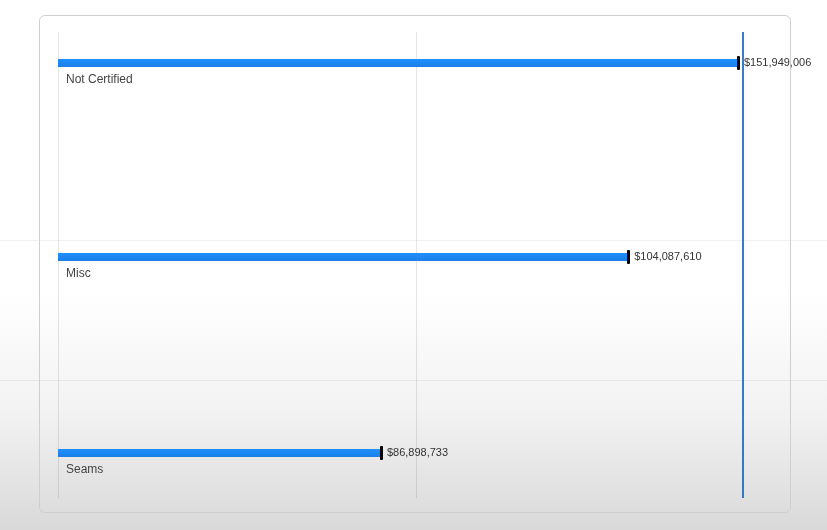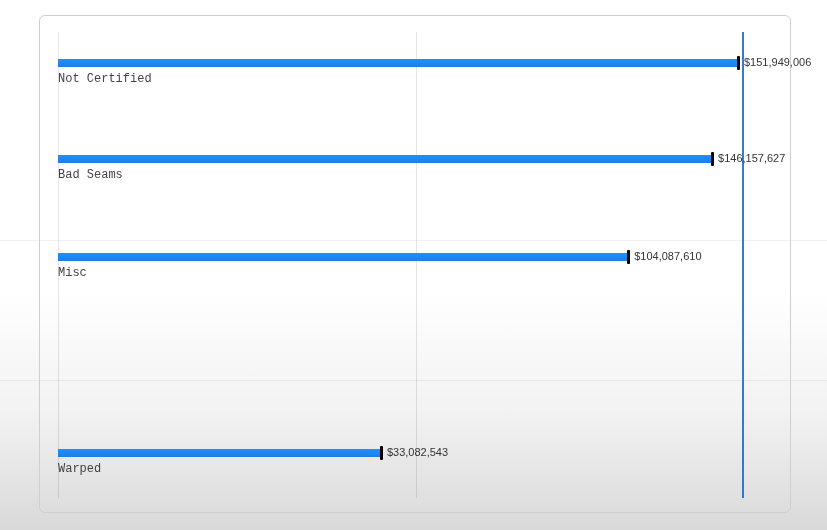--- a/index.html
+++ b/index.html
@@ -80,26 +80,25 @@
   }
   .value-label{
     position:absolute;
     top:8px;
     font-size:11px;
     color:#333;
     white-space:nowrap;
   }
   .cat-label{
     position:absolute;
-    left:0;
+    left:8px;
     top:24px;
     font-size:12px;
     color:#444;
     white-space:nowrap;
-    font-family:Liberation Mono, monospace;
   }
 </style>
 </head>
 <body>
 
 <div class="bg-line-h" style="top:240px"></div>
 <div class="bg-line-h" style="top:380px"></div>
 
 <div class="card">
   <div class="plot">
@@ -109,36 +108,30 @@
 
     <div class="ref-line" style="left:95.5%"></div>
 
     <div class="row" style="top:16px">
       <div class="bar" style="width:94.97%"></div>
       <div class="bar-cap" style="left:calc(94.97% - 1px)"></div>
       <span class="value-label" style="left:calc(94.97% + 6px)">$151,949,006</span>
       <span class="cat-label">Not Certified</span>
     </div>
 
-    <div class="row" style="top:112px">
-      <div class="bar" style="width:91.35%"></div>
-      <div class="bar-cap" style="left:calc(91.35% - 1px)"></div>
-      <span class="value-label" style="left:calc(91.35% + 6px)">$146,157,627</span>
-      <span class="cat-label">Bad Seams</span>
-    </div>
 
     <div class="row" style="top:210px">
       <div class="bar" style="width:79.64%"></div>
       <div class="bar-cap" style="left:calc(79.64% - 1px)"></div>
       <span class="value-label" style="left:calc(79.64% + 6px)">$104,087,610</span>
       <span class="cat-label">Misc</span>
     </div>
 
 
     <div class="row" style="top:406px">
       <div class="bar" style="width:45.10%"></div>
       <div class="bar-cap" style="left:calc(45.10% - 1px)"></div>
-      <span class="value-label" style="left:calc(45.10% + 6px)">$33,082,543</span>
-      <span class="cat-label">Warped</span>
+      <span class="value-label" style="left:calc(45.10% + 6px)">$86,898,733</span>
+      <span class="cat-label">Seams</span>
     </div>
 
   </div>
 </div>
 
 </body></html>

